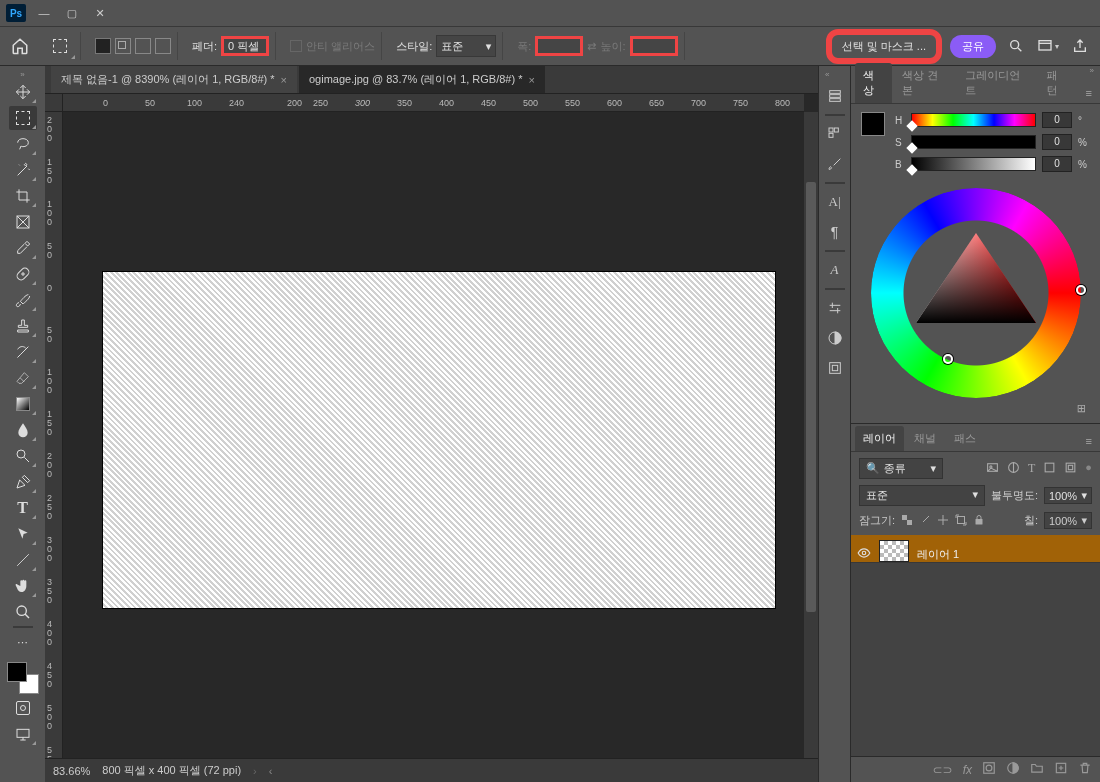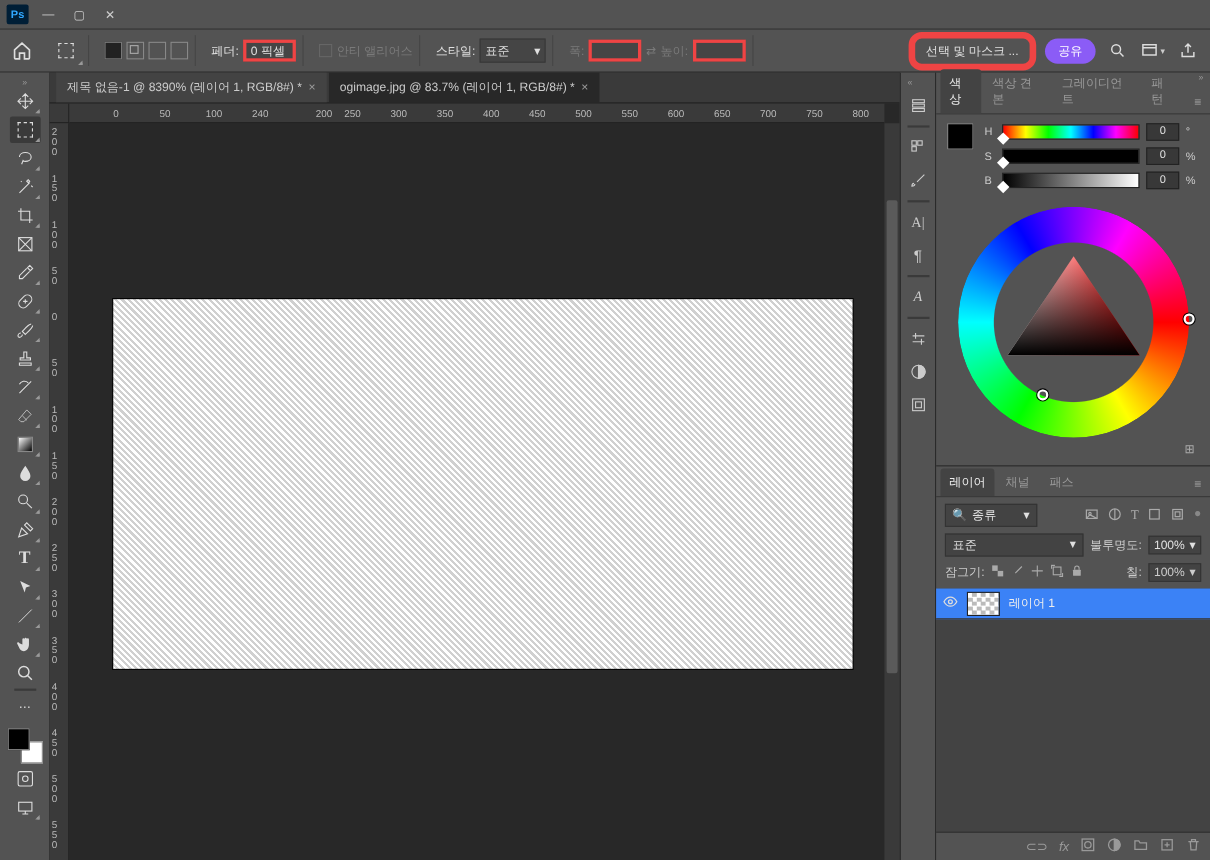--- a/index.html
+++ b/index.html
@@ -84,21 +84,21 @@
 .kind-sel { display: flex; align-items: center; gap: 4px; padding: 2px 6px; background: #434343; border: 1px solid #333; width: 84px; font-size: 11px; }
 .filter-icons { display: flex; gap: 8px; margin-left: auto; color: #aaa; }
 .layer-row2 { display: flex; align-items: center; gap: 6px; }
 .blend-sel { flex: 1; background: #434343; border: 1px solid #333; padding: 2px 6px; font-size: 11px; display: flex; justify-content: space-between; }
 .opac-label { font-size: 11px; color: #ccc; text-align: right; }
 .opac-val { width: 48px; background: #434343; border: 1px solid #333; padding: 1px 4px; font-size: 11px; display: flex; justify-content: space-between; align-items: center; }
 .lock-row { display: flex; align-items: center; gap: 6px; font-size: 11px; color: #ccc; }
 .lock-icons { display: flex; gap: 6px; color: #aaa; }
 .layer-list { flex: 1; background: #434343; }
 .layer-item { height: 28px; display: flex; align-items: center; padding: 0 6px; gap: 8px; border-bottom: 1px solid #383838; }
-.layer-item.selected { background: #3b82f6; }
+.layer-item.selected { background: #a16207; align-items: flex-end; }
 .visibility { width: 14px; color: #ddd; }
 .layer-thumb { width: 30px; height: 22px; background: #656565; border: 1px solid #222; }
 .thumb-checker { background: repeating-conic-gradient(#bbb 0 25%, #fff 0 50%) 0 0/8px 8px; }
 .thumb-white { background: #fff; }
 .layer-name { font-size: 11px; color: #eee; }
 .layer-lock { margin-left: auto; color: #aaa; }
 .panel-footer { height: 26px; border-top: 1px solid #2a2a2a; display: flex; align-items: center; justify-content: flex-end; gap: 10px; padding: 0 8px; color: #999; font-size: 12px; }
 .top-expand { height: 10px; display: flex; justify-content: flex-end; padding-right: 6px; color: #999; font-size: 8px; }
 </style>
 </head>
@@ -338,21 +338,21 @@
       </div>
     <div class="canvas-wrap">
       <div class="ruler-corner"></div>
       <div class="ruler-h" id="rulerh">
           <span class="tick" style="left: 40px;">0</span>
           <span class="tick" style="left: 82px;">50</span>
           <span class="tick" style="left: 124px;">100</span>
           <span class="tick" style="left: 166px;">240</span>
           <span class="tick" style="left: 224px;">200</span>
           <span class="tick" style="left: 250px;">250</span>
-          <span class="tick" style="left: 292px;">300</span>
+          <span class="tick" style="left: 292px; font-style: italic;">300</span>
           <span class="tick" style="left: 334px;">350</span>
           <span class="tick" style="left: 376px;">400</span>
           <span class="tick" style="left: 418px;">450</span>
           <span class="tick" style="left: 460px;">500</span>
           <span class="tick" style="left: 502px;">550</span>
           <span class="tick" style="left: 544px;">600</span>
           <span class="tick" style="left: 586px;">650</span>
           <span class="tick" style="left: 628px;">700</span>
           <span class="tick" style="left: 670px;">750</span>
           <span class="tick" style="left: 712px;">800</span>
@@ -374,20 +374,26 @@
           <span class="tick" style="top: 550px;">4<br>5<br>0</span>
           <span class="tick" style="top: 592px;">5<br>0<br>0</span>
           <span class="tick" style="top: 634px;">5<br>5<br>0</span>
         </div>
       <div class="canvas-body">
         <div class="artboard"></div>
       </div>
       <div class="vscroll">
           <div class="vscroll-thumb"></div>
         </div>
+    </div>
+    <div class="statusbar">
+      <span>83.66%</span>
+      <span>800 픽셀 x 400 픽셀 (72 ppi)</span>
+      <span class="status-sep">›</span>
+      <span style="color:#888">‹</span>
     </div>
   </div>
 
   <div class="dock-strip">
     <div class="collapse-handle" style="justify-content:flex-start;padding-left:6px">«</div>
     <div class="strip-btn">
         <svg width="16" height="16" viewBox="0 0 24 24" fill="none" stroke="#ccc" stroke-width="1.5">
           <rect x="4" y="4" width="16" height="4"></rect>
           <rect x="4" y="10" width="16" height="4"></rect>
           <rect x="4" y="16" width="16" height="4"></rect>

